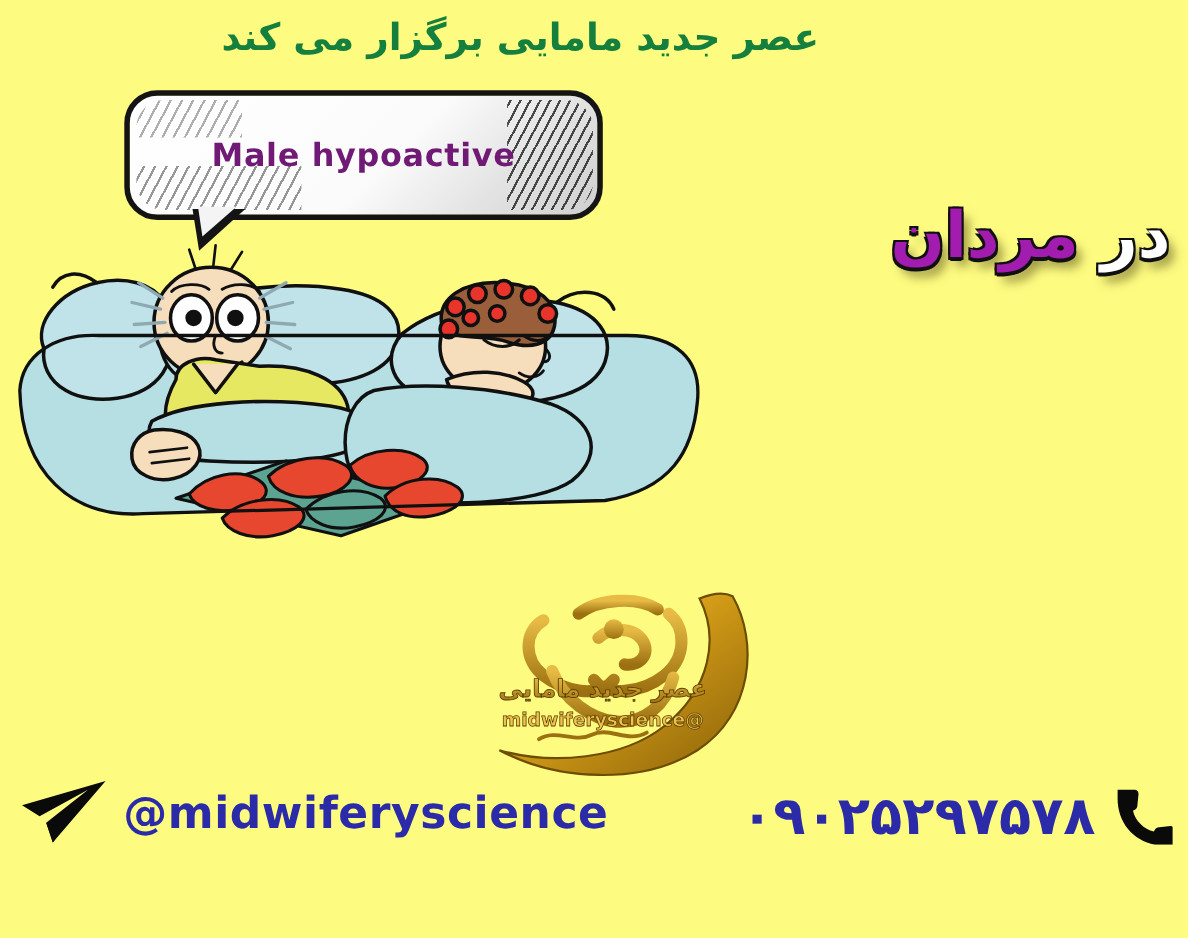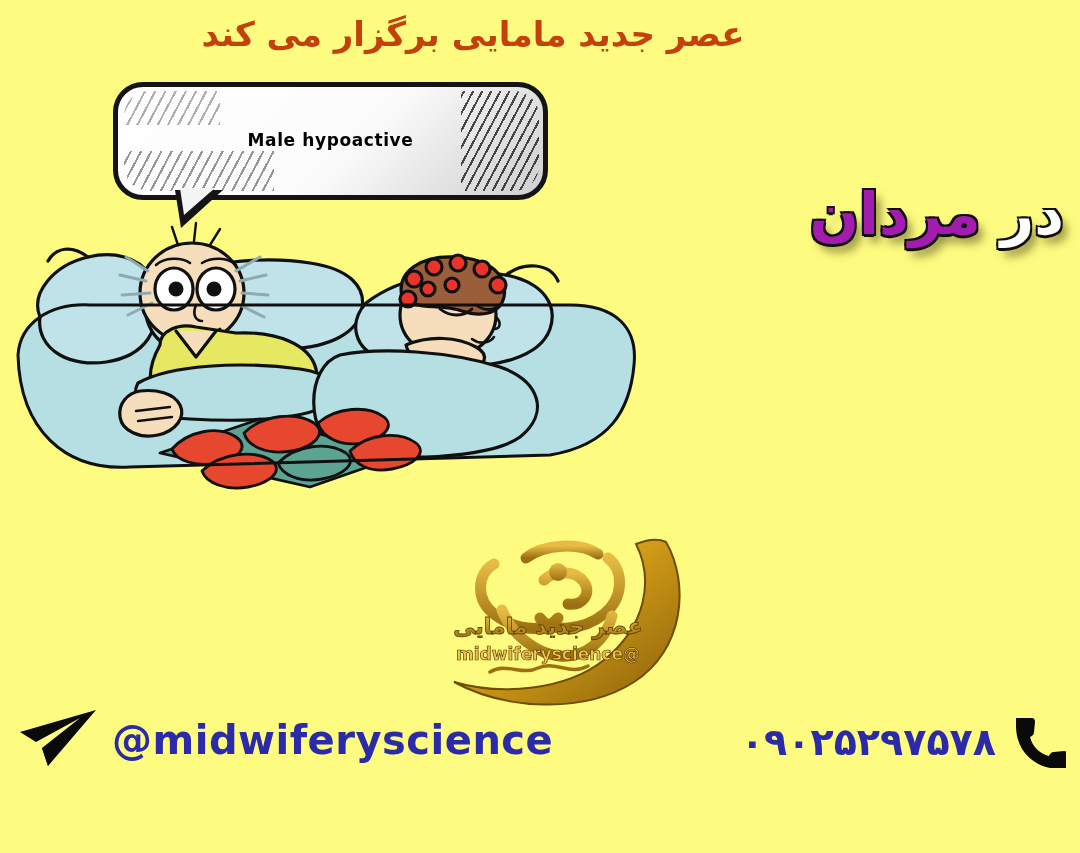--- a/index.html
+++ b/index.html
@@ -25,21 +25,21 @@
   
   .header-text {
     position: absolute;
     top: 14px;
     left: 0;
     width: 946px;
     text-align: center;
     font-family: "DejaVu Sans", "Liberation Sans", sans-serif;
     font-size: 34px;
     font-weight: bold;
-    color: #c2410c;
+    color: #15803d;
     direction: rtl;
     letter-spacing: 0px;
     white-space: nowrap;
   }
 
   
   .bubble-wrap {
     position: absolute;
     left: 113px;
     top: 82px;
@@ -101,23 +101,23 @@
   }
   .bubble-text {
     position: absolute;
     inset: 0;
     display: flex;
     flex-direction: column;
     align-items: center;
     justify-content: center;
     direction: ltr;
     font-family: "DejaVu Sans", "Liberation Sans", sans-serif;
-    font-size: 17px;
+    font-size: 29px;
     font-weight: bold;
-    color: #000000;
+    color: #701a75;
     line-height: 1.26;
     letter-spacing: 0.6px;
     text-align: center;
     z-index: 3;
   }
   .bubble-tail {
     position: absolute;
     left: 62px;
     top: 108px;
     width: 0; height: 0;
@@ -231,21 +231,21 @@
     position: absolute;
     right: 14px;
     top: 12px;
     display: flex;
     align-items: center;
     gap: 14px;
     direction: ltr;
   }
   .phone-number {
     font-family: "DejaVu Sans", "Liberation Sans", sans-serif;
-    font-size: 38px;
+    font-size: 48px;
     font-weight: bold;
     color: #2b2aa8;
     letter-spacing: 1px;
     direction: ltr;
   }
   .ico { display: block; }
 </style>
 </head>
 <body>
 

